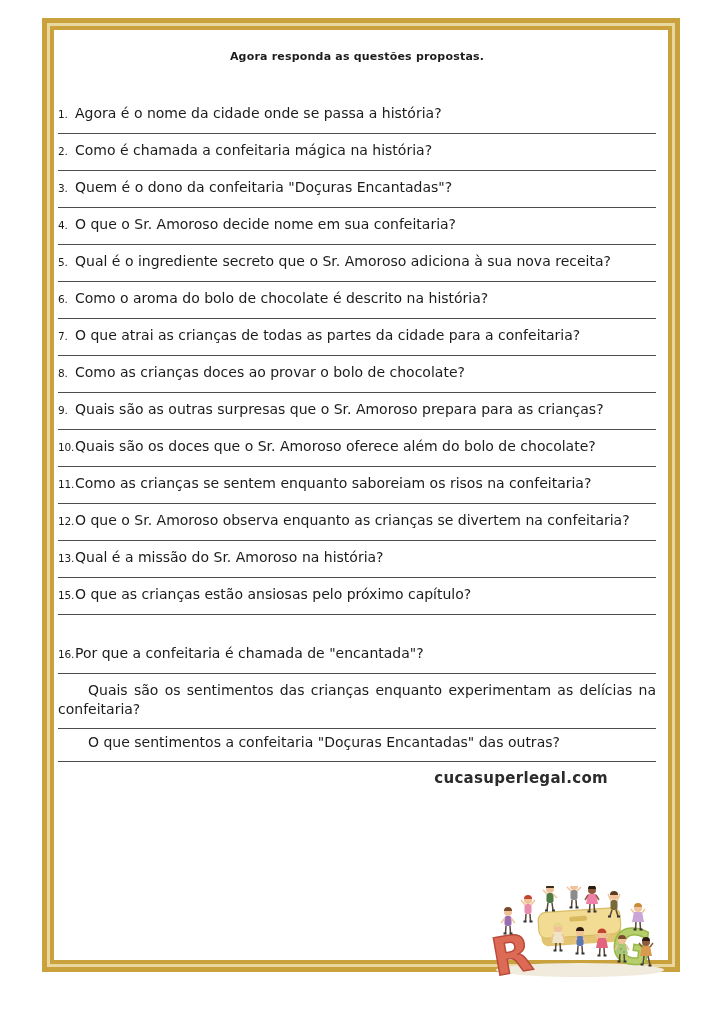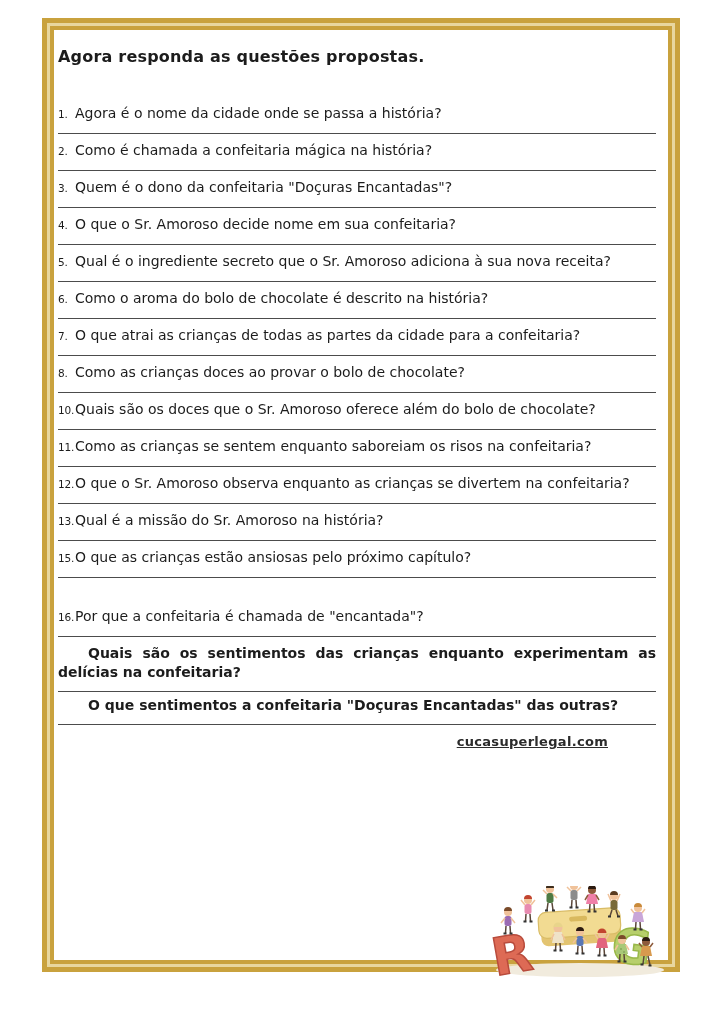--- a/index.html
+++ b/index.html
@@ -8,39 +8,39 @@
   body { position:relative; }
 
   
   .frame  { position:absolute; left:42px; top:18px; width:638px; height:954px;
             border:5px solid #C9A23E; }
   .frame-mid   { position:absolute; inset:0; border:3px solid #E8D79F; }
   .frame-inner { position:absolute; inset:0; border:4px solid #C9A23E; }
 
   .content { position:absolute; inset:0; padding:17px 12px 0 4px; }
 
-  .title { text-align:left; font-size:16px; font-weight:bold; letter-spacing:.2px;
+  .title { text-align:center; font-size:11px; font-weight:bold; letter-spacing:.2px;
            line-height:19px; margin:0 0 38px 0; }
 
   .qrow  { margin-bottom:7px; }
-  .qrow.indent { margin-bottom:4px;font-weight:bold; }
+  .qrow.indent { margin-bottom:4px; }
   .qrow.extra-space { margin-bottom:29px; }
 
   .qline { font-size:14px; line-height:19px; white-space:nowrap; }
   .qrow.indent .qline { white-space:normal; text-indent:30px; }
   .qrow.justify .qline { text-align:justify; }
   .qline.cont { padding-left:19px; white-space:nowrap; text-indent:0; }
 
   .qnum { display:inline-block; width:17px; font-size:10.5px; letter-spacing:-.2px; }
 
   .ansline { height:10px; border-bottom:1.5px solid #4c4c4c; }
   .ansline.tall { height:21px; }
 
   .footer { margin-top:6px; text-align:right; padding-right:48px; }
-  .site   { font-size:13px; font-weight:bold; letter-spacing:.3px; color:#2b2b2b;text-decoration:underline; }
+  .site   { font-size:15px; font-weight:bold; letter-spacing:.3px; color:#2b2b2b; }
 
   .illu { position:absolute; left:486px; top:886px; width:188px; height:94px; z-index:5; }
 </style>
 </head>
 <body>
 
 <div class="frame">
   <div class="frame-mid">
     <div class="frame-inner">
       <div class="content">
@@ -86,20 +86,26 @@
             </div>
             <div class="qrow">
     <div class="qline">
       <span class="qnum">7.</span><span class="qtext">O que atrai as crianças de todas as partes da cidade para a confeitaria?</span>
     </div>
   <div class="ansline"></div>
             </div>
             <div class="qrow">
     <div class="qline">
       <span class="qnum">8.</span><span class="qtext">Como as crianças doces ao provar o bolo de chocolate?</span>
+    </div>
+  <div class="ansline"></div>
+            </div>
+            <div class="qrow">
+    <div class="qline">
+      <span class="qnum">9.</span><span class="qtext">Quais são as outras surpresas que o Sr. Amoroso prepara para as crianças?</span>
     </div>
   <div class="ansline"></div>
             </div>
             <div class="qrow">
     <div class="qline">
       <span class="qnum">10.</span><span class="qtext">Quais são os doces que o Sr. Amoroso oferece além do bolo de chocolate?</span>
     </div>
   <div class="ansline"></div>
             </div>
             <div class="qrow">

